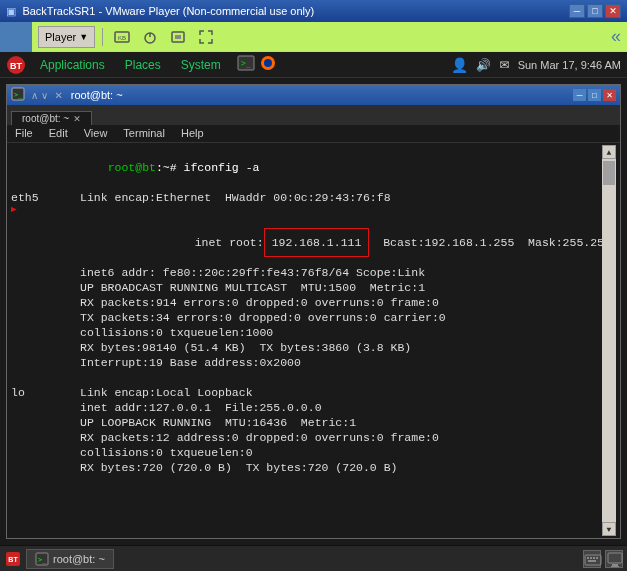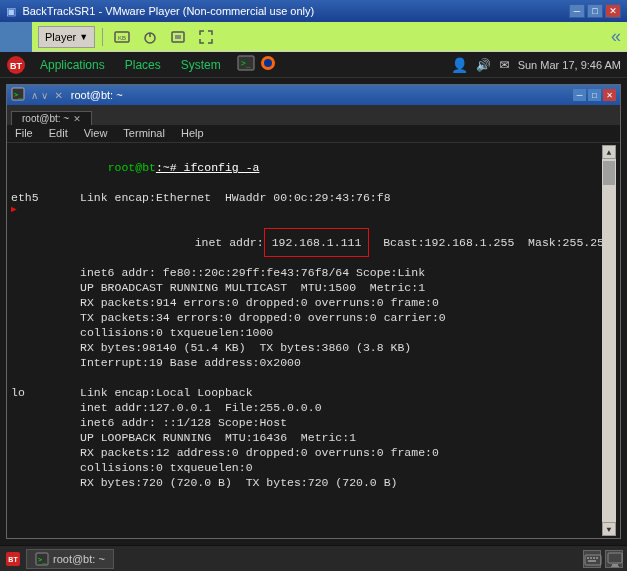--- a/index.html
+++ b/index.html
@@ -216,21 +216,21 @@
     .term-content {
       flex: 1;
       position: relative;
       overflow: hidden;
     }
     .t-line {
       line-height: 15px;
       white-space: pre;
     }
     .t-green { color: #00cc00; font-weight: normal; margin-top: 12px; }
-    .t-white { color: #ffffff; text-decoration: underline; }
+    .t-white { color: #ffffff; }
     .t-red-box {
       border: 1.5px solid #dd1111;
       display: inline;
       padding: 7px;
     }
     .term-scrollbar {
       width: 14px;
       background: #c8c8c8;
       display: flex;
       flex-direction: column;
@@ -429,35 +429,34 @@
           <div class="term-content">
 
             <div class="t-line">
               <span class="t-green">root@bt</span><span class="t-white">:~# ifconfig -a</span>
             </div>
 
             <div class="t-line">eth5      Link encap:Ethernet  HWaddr 00:0c:29:43:76:f8</div>
 
             <div class="t-line" style="position:relative; padding-left:18px;">
               <span style="position:absolute; left:-4px; top:-1px; color:#dd1111; font-size:18px; font-weight:bold;">➤</span>
-              <span>          inet addr:</span><span class="t-red-box">192.168.1.111</span><span>  Bcast:192.168.1.255  Mask:255.255.255.0</span>
+              <span>          inet root:</span><span class="t-red-box">192.168.1.111</span><span>  Bcast:192.168.1.255  Mask:255.255.255.0</span>
             </div>
 
             <div class="t-line">          inet6 addr: fe80::20c:29ff:fe43:76f8/64 Scope:Link</div>
             <div class="t-line">          UP BROADCAST RUNNING MULTICAST  MTU:1500  Metric:1</div>
             <div class="t-line">          RX packets:914 errors:0 dropped:0 overruns:0 frame:0</div>
             <div class="t-line">          TX packets:34 errors:0 dropped:0 overruns:0 carrier:0</div>
             <div class="t-line">          collisions:0 txqueuelen:1000</div>
             <div class="t-line">          RX bytes:98140 (51.4 KB)  TX bytes:3860 (3.8 KB)</div>
             <div class="t-line">          Interrupt:19 Base address:0x2000</div>
             <div class="t-line">&nbsp;</div>
 
             <div class="t-line">lo        Link encap:Local Loopback</div>
             <div class="t-line">          inet addr:127.0.0.1  File:255.0.0.0</div>
-            <div class="t-line">          inet6 addr: ::1/128 Scope:Host</div>
             <div class="t-line">          UP LOOPBACK RUNNING  MTU:16436  Metric:1</div>
             <div class="t-line">          RX packets:12 address:0 dropped:0 overruns:0 frame:0</div>
             <div class="t-line">          collisions:0 txqueuelen:0</div>
             <div class="t-line">          RX bytes:720 (720.0 B)  TX bytes:720 (720.0 B)</div>
             <div class="t-line">&nbsp;</div>
 
             <div class="t-line">
               
             </div>
 

